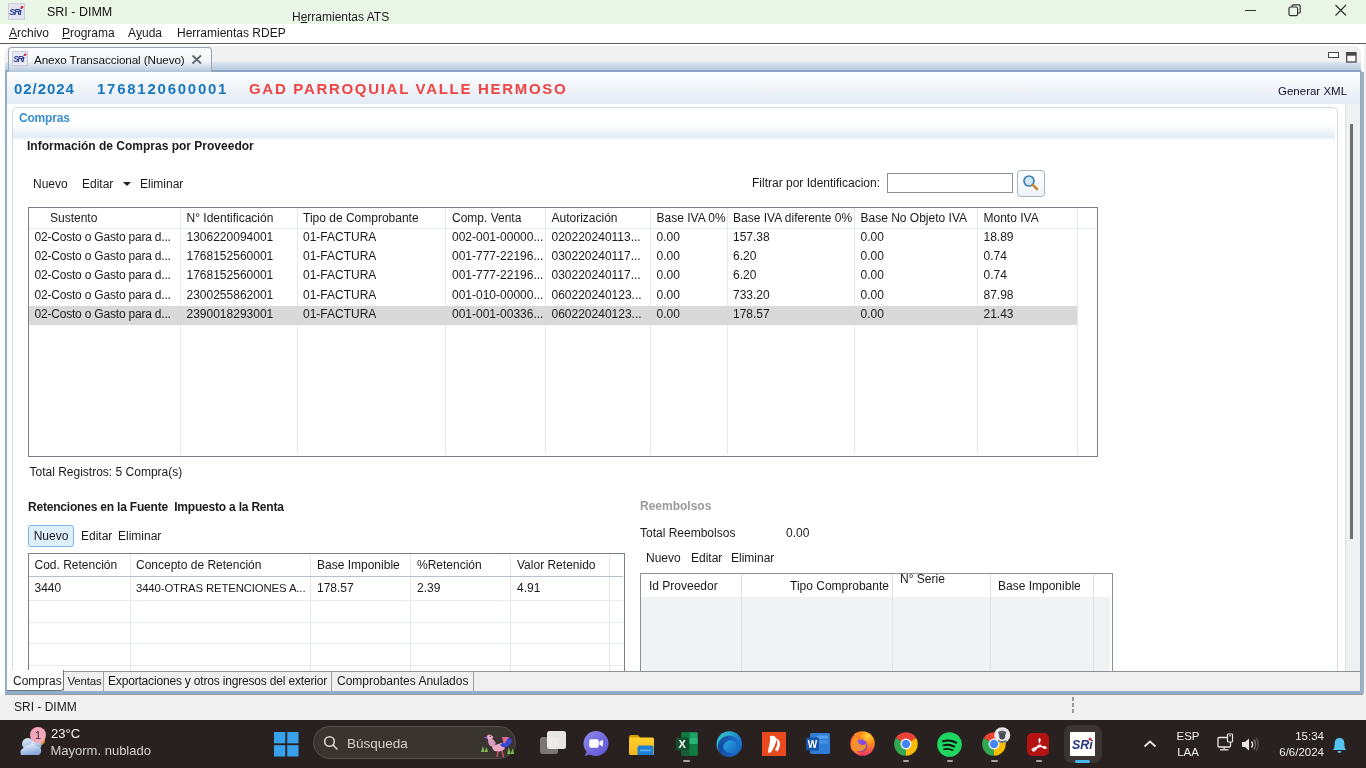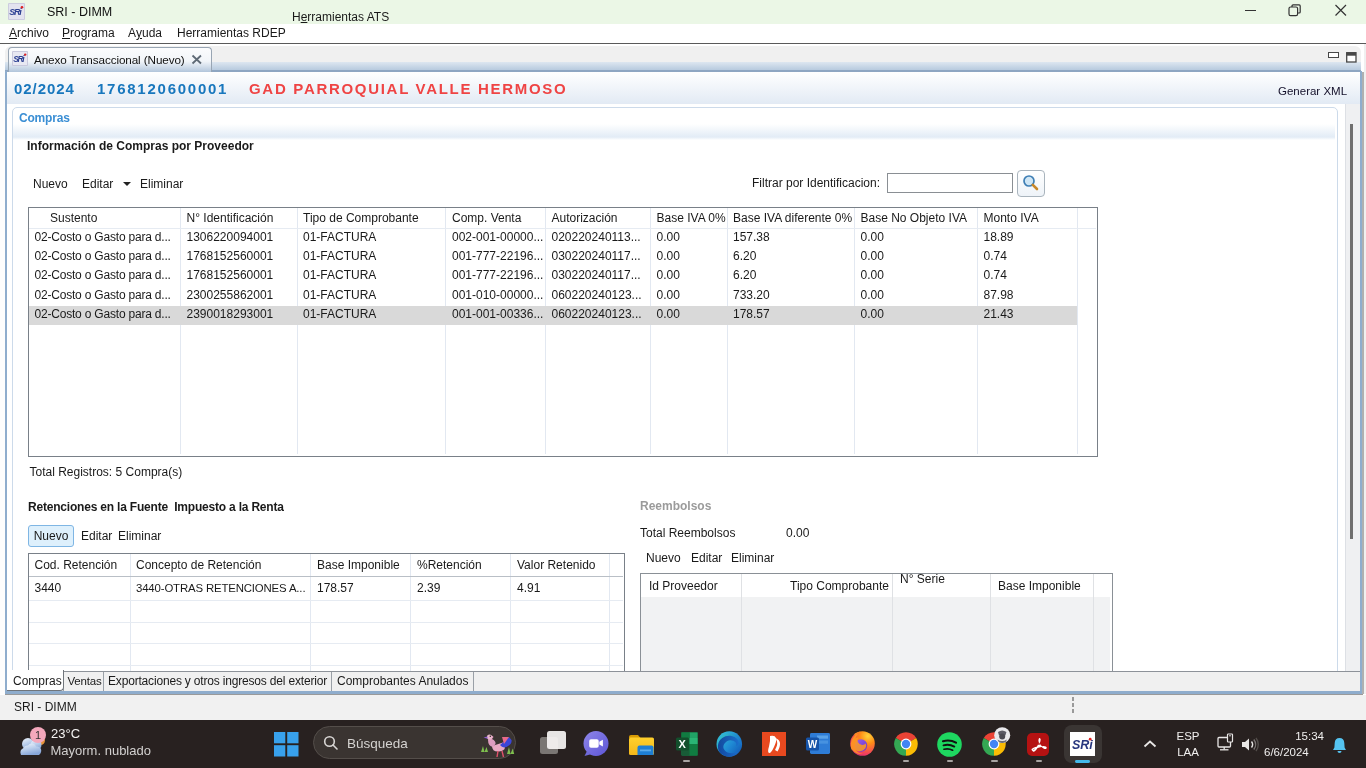--- a/index.html
+++ b/index.html
@@ -488,20 +488,20 @@
     </div>
 <div class="a" style="left:1241px;top:737px;">
 <svg width="18" height="15">
  <path d="M1 5 h3 l4 -3.5 v12 l-4 -3.5 h-3z" fill="#e8e6e5"></path>
  <path d="M10.5 4.5 a5 5 0 0 1 0 6" fill="none" stroke="#e8e6e5" stroke-width="1.4"></path>
  <path d="M12.8 2.5 a8 8 0 0 1 0 10" fill="none" stroke="#7a7573" stroke-width="1.4"></path>
  <path d="M15 1 a10.5 10.5 0 0 1 0 13" fill="none" stroke="#524d4a" stroke-width="1.4"></path>
 </svg>
     </div>
 <div class="a" style="left:1264px;top:729.5px;width:60px;text-align:right;color:#f0efee;font-size:11.5px;">15:34</div>
-<div class="a" style="left:1264px;top:745.5px;width:60px;color:#f0efee;font-size:11.5px;">6/6/2024</div>
+<div class="a" style="left:1264px;top:745.5px;width:60px;text-align:right;color:#f0efee;font-size:11.5px;">6/6/2024</div>
 <div class="a" style="left:1332px;top:736.5px;">
 <svg width="15" height="18">
  <path d="M7.5 1 q4.5 0 4.8 5 l0.3 4.5 l1.4 2.5 h-13 l1.4 -2.5 l0.3 -4.5 q0.3 -5 4.8 -5z" fill="#55c3f0"></path>
  <path d="M5.5 14 a2 2 0 0 0 4 0z" fill="#55c3f0"></path>
 </svg>
     </div>
 
 </div>
 </body></html>

